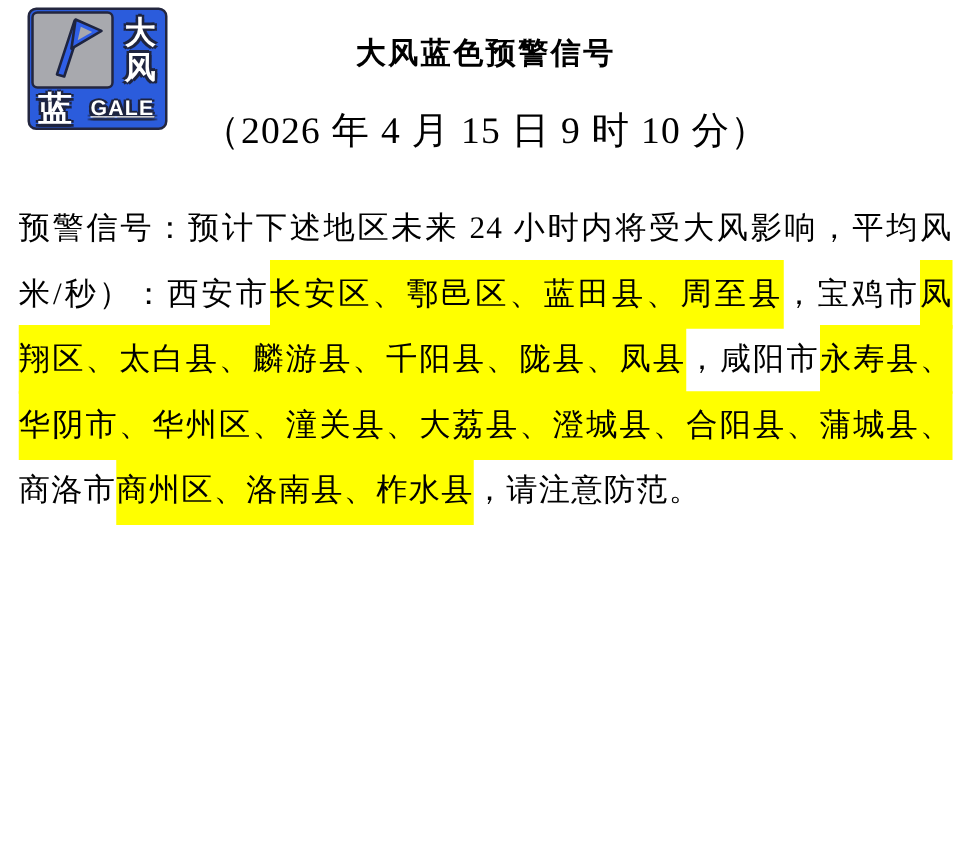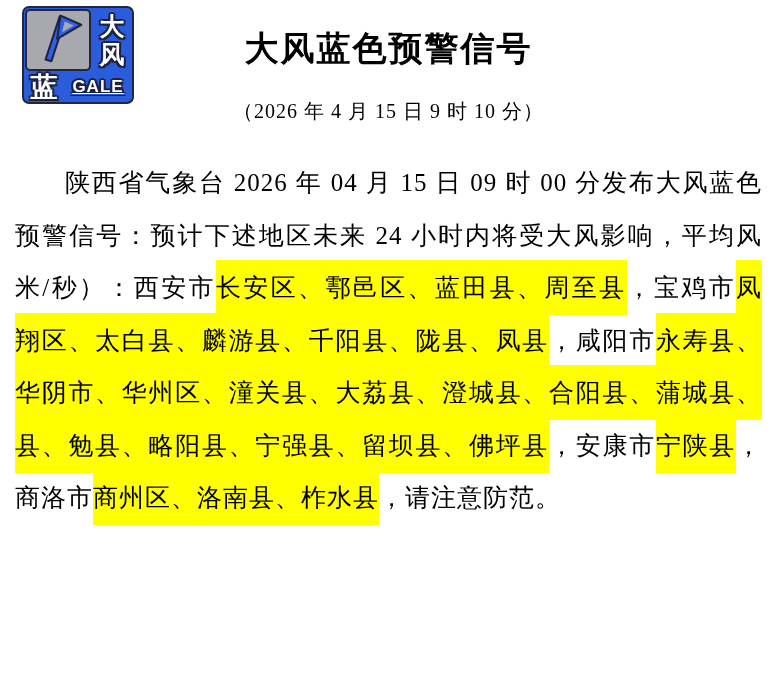--- a/index.html
+++ b/index.html
@@ -44,26 +44,26 @@
                 -2px  2px 0 #1e2440, 2px  2px 0 #1e2440,
                  0    2px 0 #1e2440, 0 -2px 0 #1e2440;
   }
   .cn-char { font-size:25px; }
   .level-char { font-size:27px; width:40px; text-align:center; }
   .gale-label { flex:1; text-align:center; font-size:17px; letter-spacing:1px;text-decoration:underline; }
 
   
   .title {
     padding-top:26px; text-align:center;
-    font-size:34px; font-weight:bold; color:#000;
+    font-size:24px; font-weight:bold; color:#000;
     letter-spacing:2px;
   }
   .datetime {
     margin-top:26px; text-align:center;
-    font-size:20px; color:#000; letter-spacing:1px;
+    font-size:30px; color:#000; letter-spacing:1px;
   }
 
   
   .body-text {
     margin-top:32px; padding:0 15px;
     font-size:25px; color:#000;
     letter-spacing:1px;
   }
   .line {
     line-height:52.5px;
@@ -101,22 +101,20 @@
     <div class="badge-bottom">
       <span class="outlined level-char">蓝</span>
       <span class="outlined gale-label">GALE</span>
     </div>
   </div>
 
   <div class="title">大风蓝色预警信号</div>
   <div class="datetime">（2026 年 4 月 15 日 9 时 10 分）</div>
 
   <div class="body-text">
-      <div class="line indent"><span>陕西省气象台 2026 年 04 月 15 日 09 时 00 分发布大风蓝色</span></div>
       <div class="line"><span>预警信号：预计下述地区未来 24 小时内将受大风影响，平均风</span></div>
       <div class="line"><span>米/秒）：西安市</span><span class="hl">长安区、鄠邑区、蓝田县、周至县</span><span>，宝鸡市</span><span class="hl">凤</span></div>
       <div class="line"><span class="hl">翔区、太白县、麟游县、千阳县、陇县、凤县</span><span>，咸阳市</span><span class="hl">永寿县、</span></div>
       <div class="line"><span class="hl">华阴市、华州区、潼关县、大荔县、澄城县、合阳县、蒲城县、</span></div>
-      <div class="line"><span class="hl">县、勉县、略阳县、宁强县、留坝县、佛坪县</span><span>，安康市</span><span class="hl">宁陕县</span><span>，</span></div>
       <div class="line last"><span>商洛市</span><span class="hl">商州区、洛南县、柞水县</span><span>，请注意防范。</span></div>
     </div>
 
 </div>
 
 </body></html>

